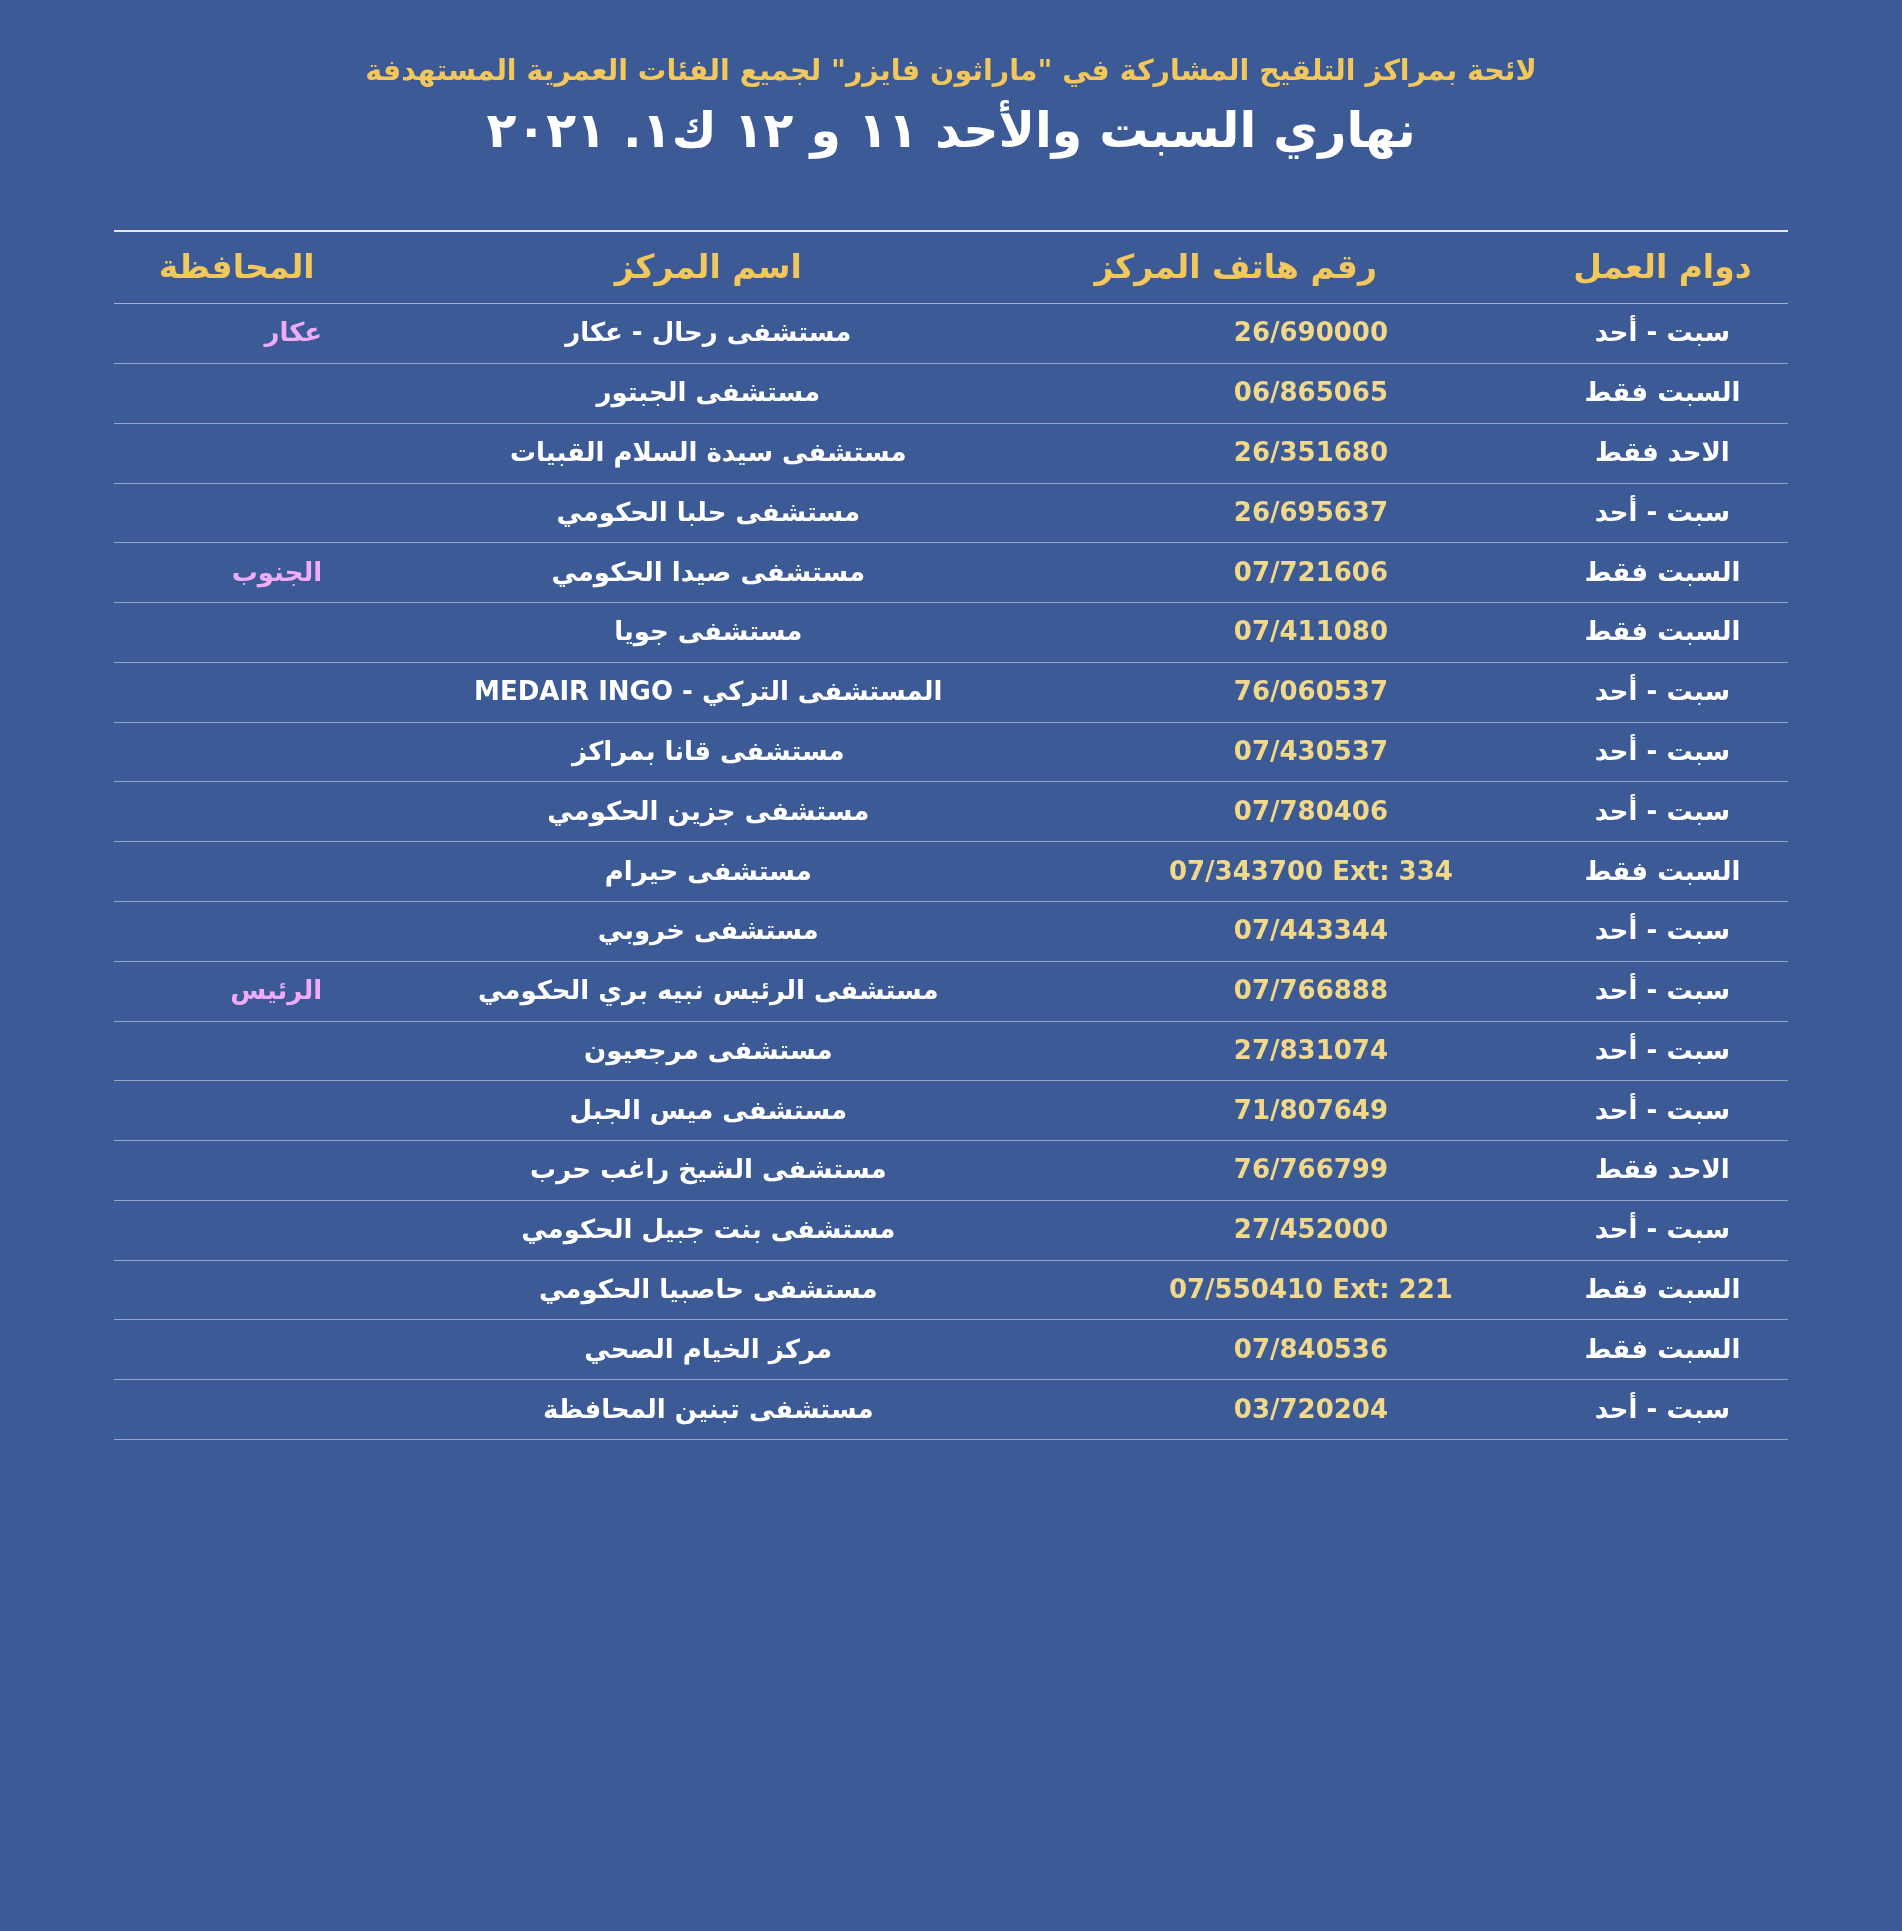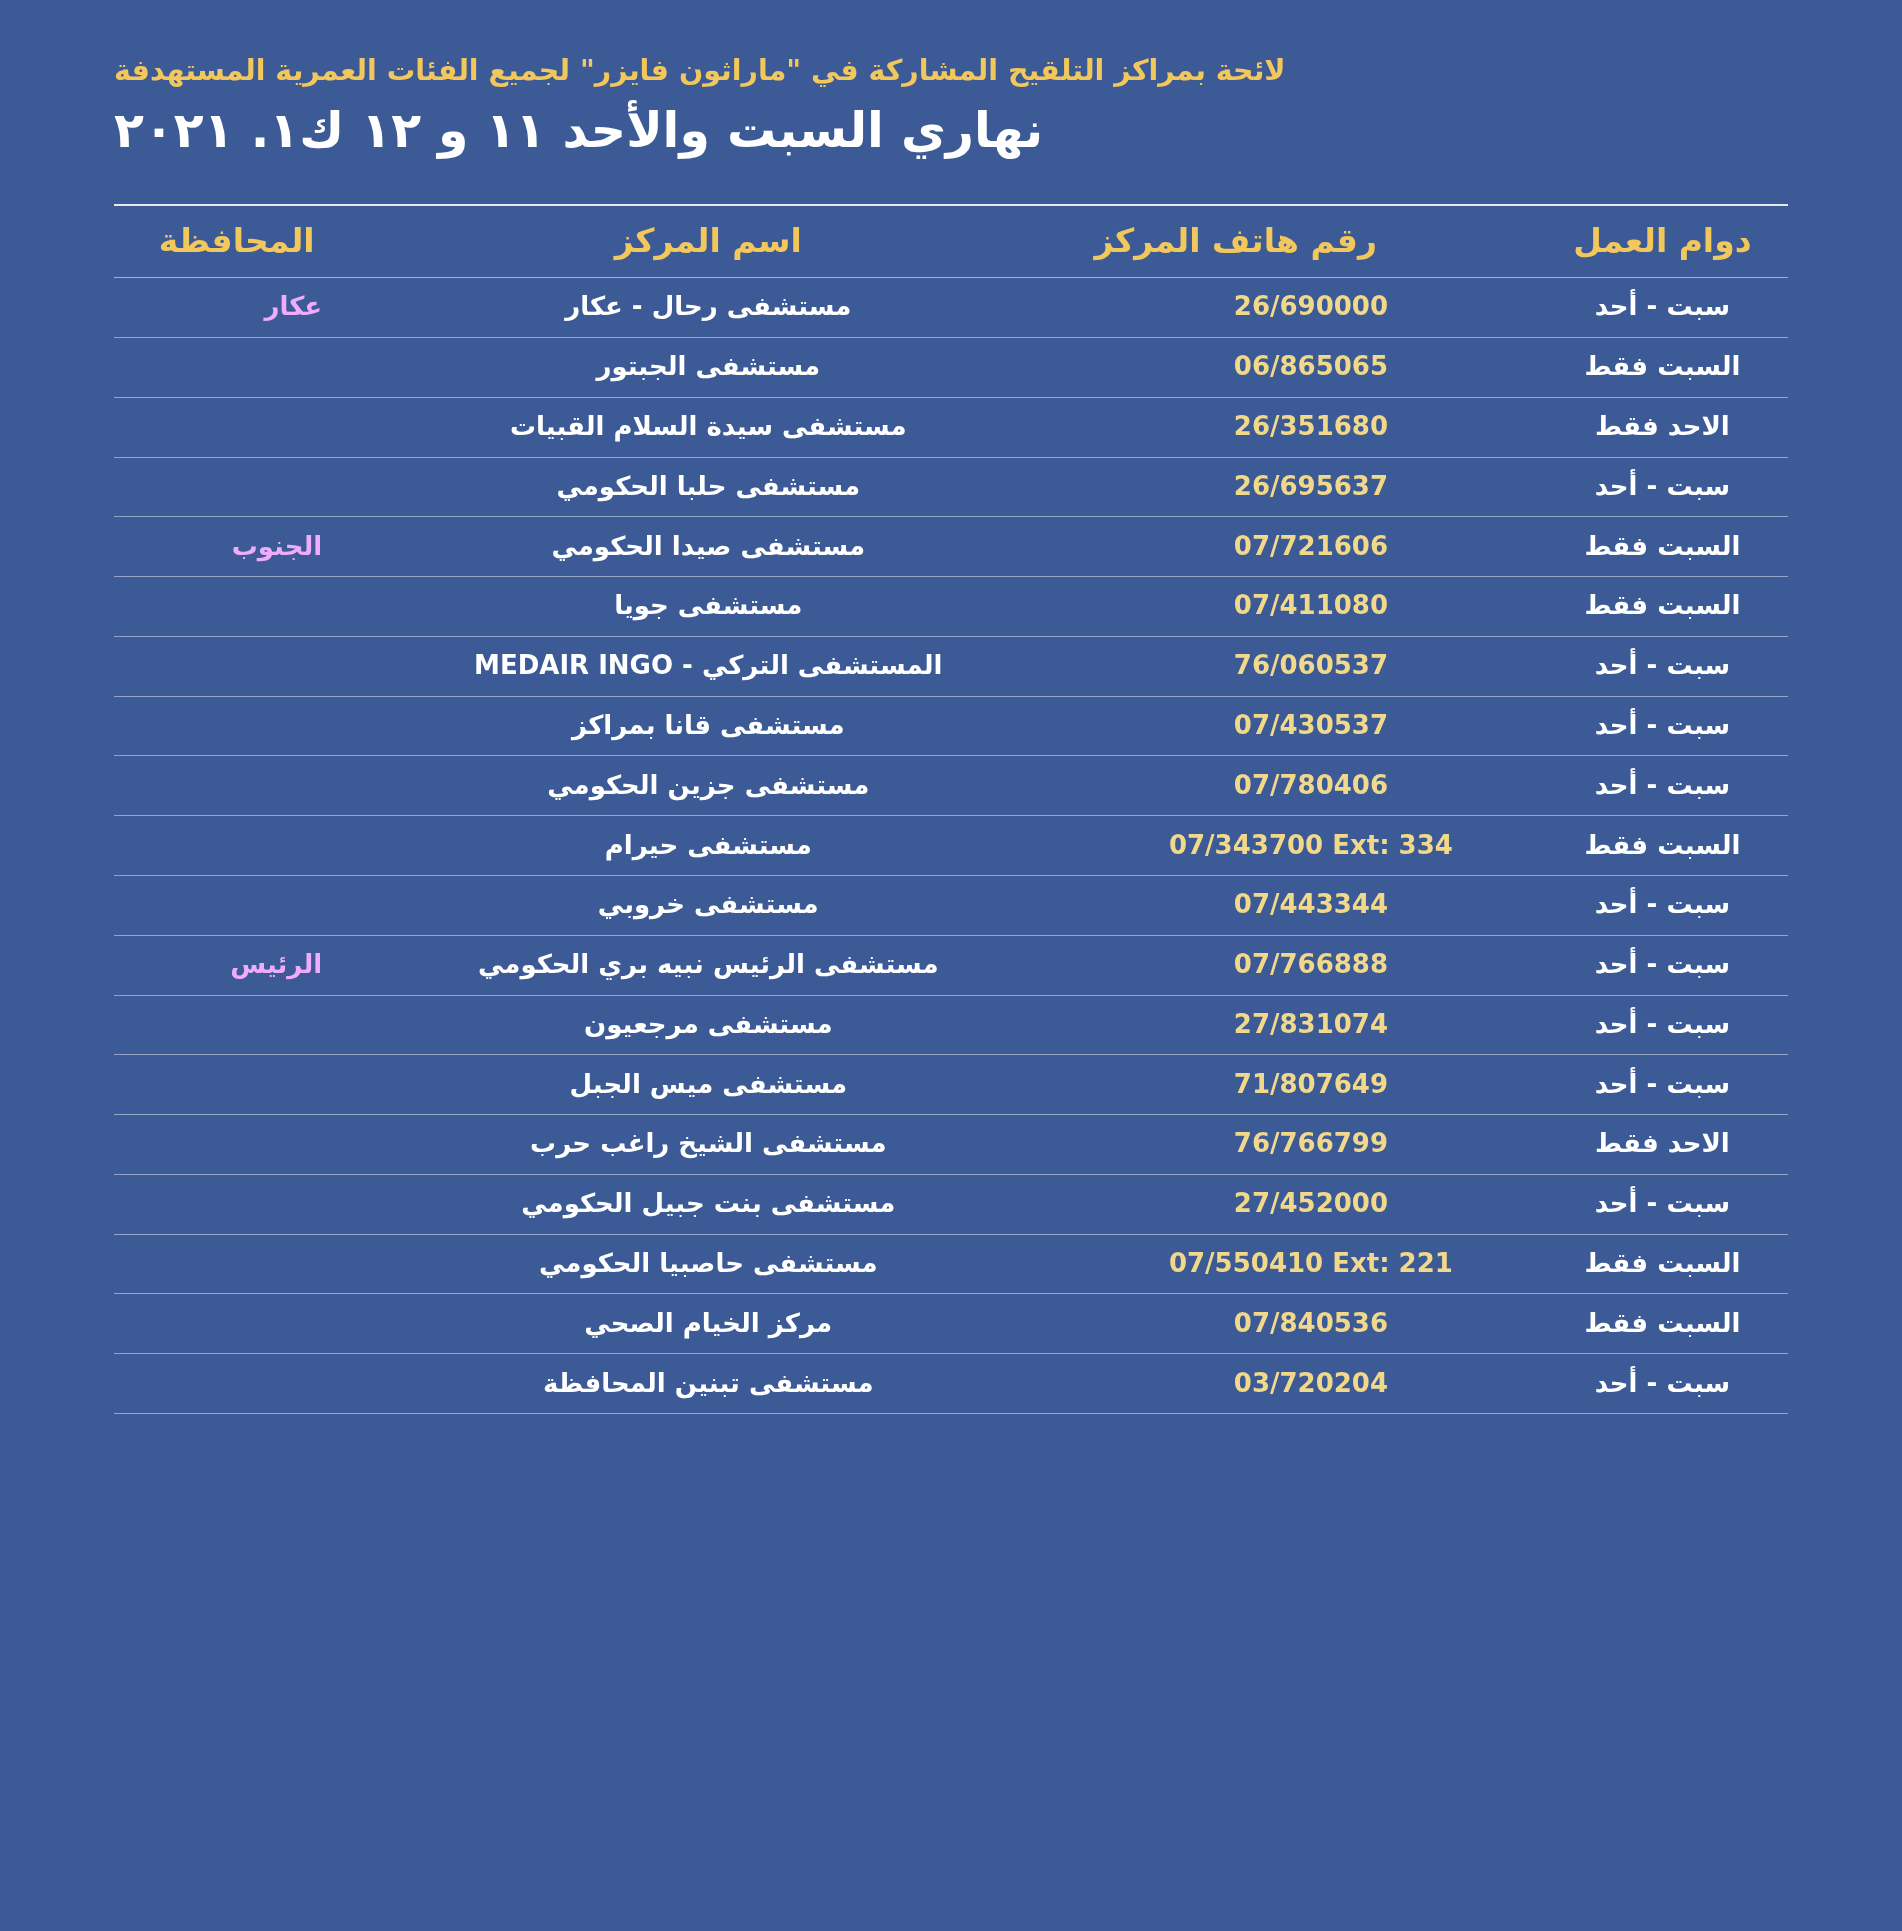--- a/index.html
+++ b/index.html
@@ -17,39 +17,39 @@
   .page {
     width: 1902px;
     height: 1932px;
     background: #3c5a96;
     box-sizing: border-box;
     padding: 28.5px 114px 0 114px;
     display: flex;
     flex-direction: column;
   }
   .header {
-    text-align: left;
+    text-align: center;
     direction: rtl;
   }
   .subtitle {
     font-size: 28.5px;
     font-weight: bold;
     color: #f2c75c;
     letter-spacing: 0px;
     line-height: 1.3;
     margin-top: 23px;
     margin-bottom: 9.5px;
     white-space: nowrap;
   }
   .maintitle {
     font-size: 49px;
     font-weight: bold;
     color: #ffffff;
     line-height: 1.35;
-    margin-bottom: 4px;
+    margin-bottom: 30px;
     white-space: nowrap;
   }
   table.centers {
     width: 100%;
     border-collapse: collapse;
     direction: rtl;
     margin-top: 36px;
     table-layout: fixed;
   }
   table.centers thead th {

